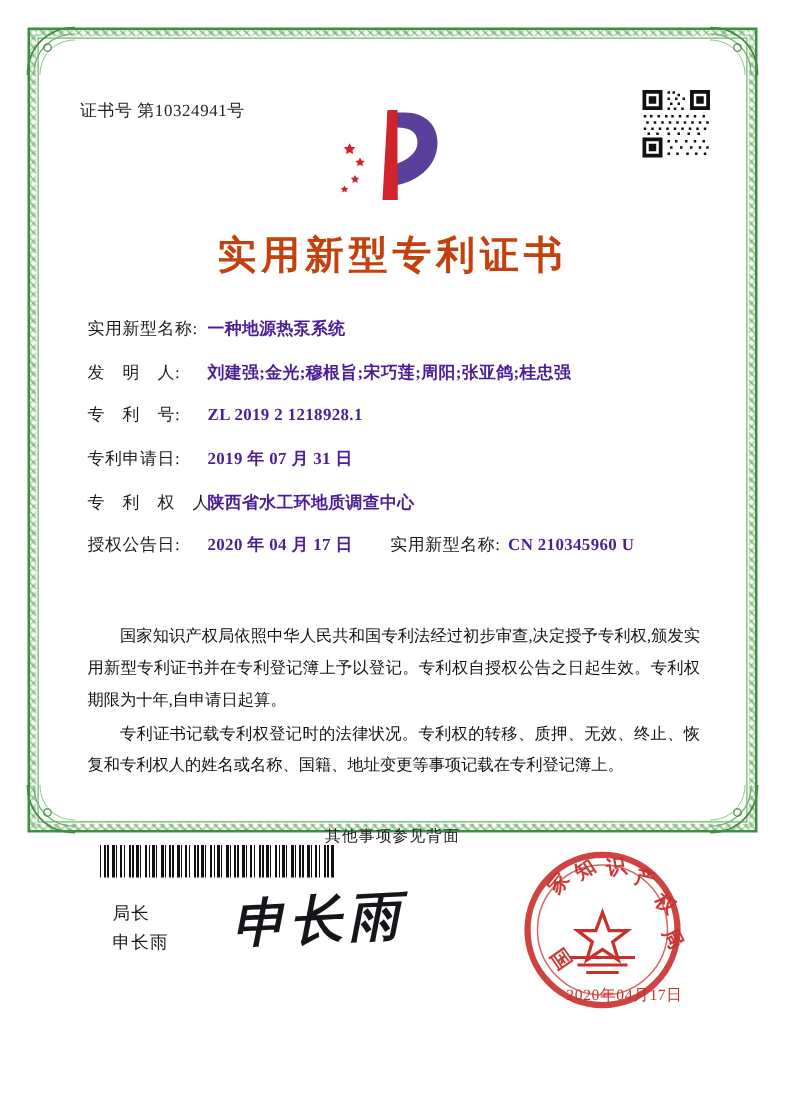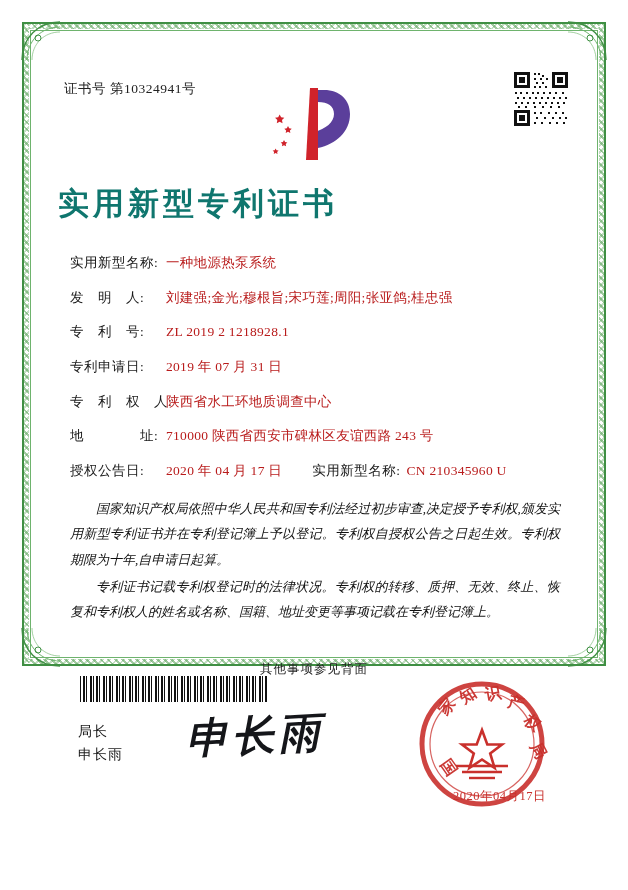--- a/index.html
+++ b/index.html
@@ -106,26 +106,26 @@
     transform: translateX(-50%);
     width: 96px;
     height: 78px;
   }
 
   .title {
     position: absolute;
     left: 0;
     right: 0;
     top: 135px;
-    text-align: left;
+    text-align: center;
     font-size: 31px;
     font-weight: bold;
     letter-spacing: 4px;
     font-family: "Liberation Serif", serif;
-    color: #0f766e;
+    color: #c2410c;
   }
 
   .fields {
     position: absolute;
     left: 12px;
     top: 202px;
     width: 492px;
     font-size: 13.5px;
     line-height: 1.9;
   }
@@ -135,43 +135,43 @@
     margin-bottom: 9px;
     white-space: nowrap;
   }
   .field-label {
     width: 96px;
     flex: 0 0 96px;
     letter-spacing: 0.5px;
     color: #1a1a1a;
   }
   .field-value {
-    color: #b91c1c;
+    color: #4c1d95;
     letter-spacing: 0.3px;
+    font-weight: bold;
   }
   .field-row.dual .field-value { margin-right: 30px; }
   .field-label2 {
     letter-spacing: 0.5px;
     margin-right: 6px;
   }
 
   .paras {
     position: absolute;
     left: 12px;
     top: 448px;
     width: 490px;
     font-size: 13px;
     line-height: 1.95;
     text-align: justify;
     color: #111;
   }
   .paras p {
     margin: 0 0 2px 0;
     text-indent: 26px;
-    font-style: italic;
   }
 
   .barcode {
     position: absolute;
     left: 22px;
     top: 628px;
     width: 188px;
     height: 26px;
     background-image: repeating-linear-gradient(
       90deg,
@@ -181,21 +181,21 @@
       #fff 5px, #fff 6px,
       #111 6px, #111 7px,
       #fff 7px, #fff 10px,
       #111 10px, #111 12px,
       #fff 12px, #fff 13px
     );
   }
 
   .signature-block {
     position: absolute;
-    left: 20px;
+    left: 32px;
     top: 672px;
     font-size: 14px;
     line-height: 1.65;
     letter-spacing: 1px;
   }
   .handwriting {
     position: absolute;
     left: 128px;
     top: 660px;
     font-family: "Liberation Serif", serif;
@@ -403,24 +403,20 @@
       <div class="field-row">
         <span class="field-label">专利申请日:</span>
         <span class="field-value">2019 年 07 月 31 日</span>
       </div>
 
       <div class="field-row">
         <span class="field-label">专　利　权　人:</span>
         <span class="field-value">陕西省水工环地质调查中心</span>
       </div>
 
-      <div class="field-row">
-        <span class="field-label">地　　　　址:</span>
-        <span class="field-value">710000 陕西省西安市碑林区友谊西路 243 号</span>
-      </div>
 
       <div class="field-row dual">
         <span class="field-label">授权公告日:</span>
         <span class="field-value">2020 年 04 月 17 日</span>
         <span class="field-label2">实用新型名称:</span>
         <span class="field-value">CN 210345960 U</span>
       </div>
 
     </div>
 

